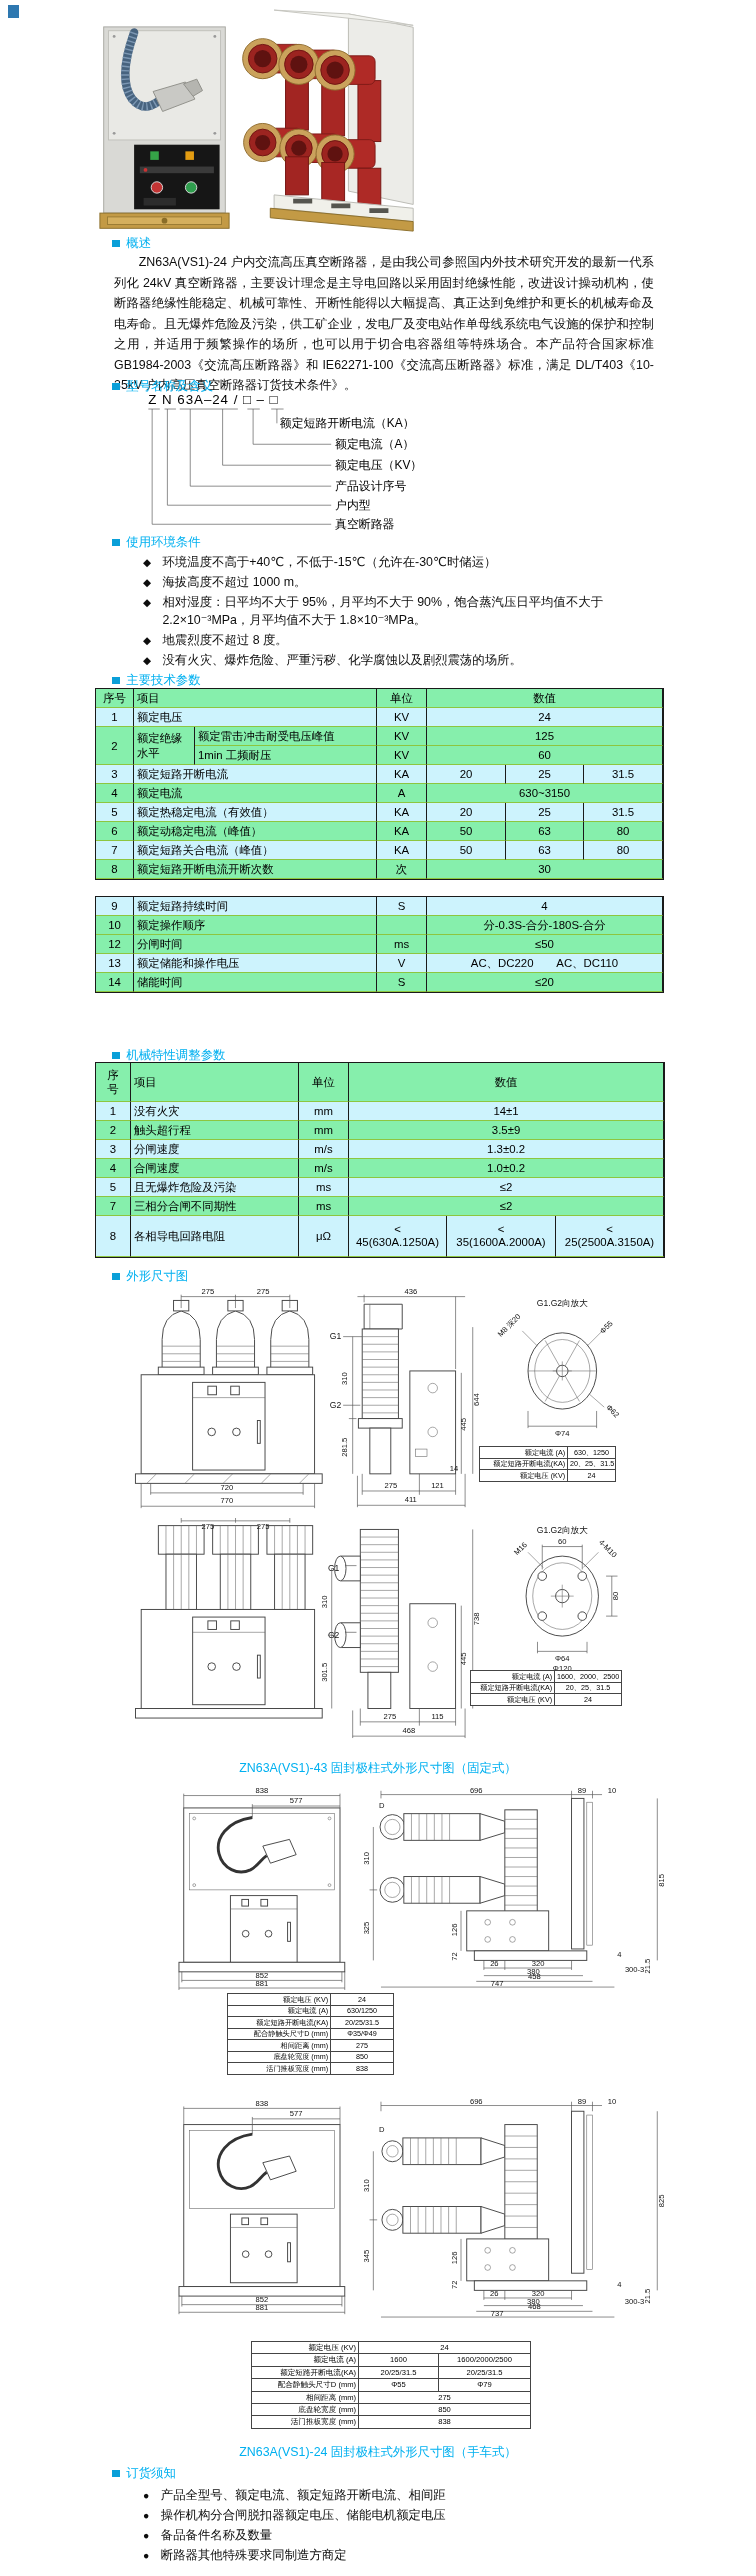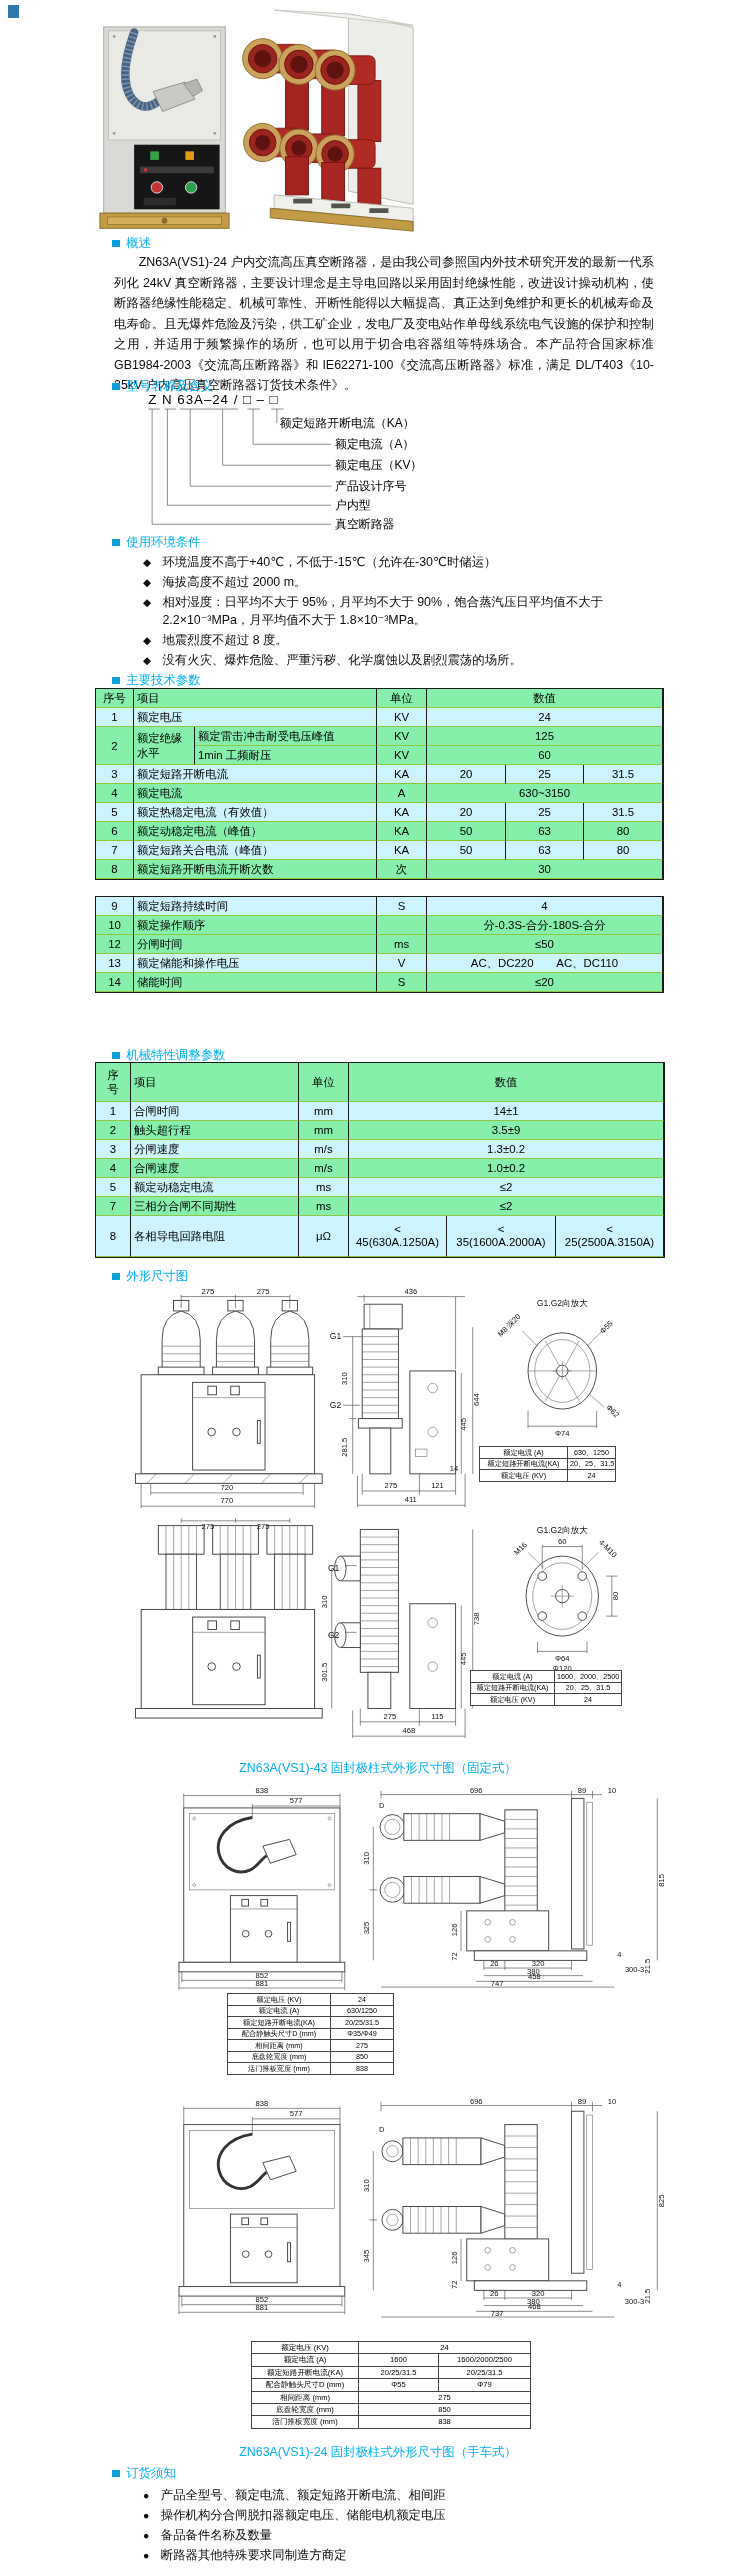--- a/index.html
+++ b/index.html
@@ -17,21 +17,21 @@
   .tech {position:absolute; border:1.9px solid #1a1a1a; border-spacing:0; table-layout:fixed; font-size:11.4px; color:#000;}
   .tech td {border-right:1px solid #1a1a1a; border-bottom:1.9px solid #8dc63f; text-align:center; padding:0 2.9px; overflow:hidden; white-space:nowrap; height:18px;}
   .tech tr.b td {background:#86efac;}
   .tech tr.p td {background:#cdf3fd;}
   .tech td.l {text-align:left;}
   .tech td.wrap {white-space:normal; line-height:14.3px;}
   .tech td.two {white-space:normal; line-height:13.3px;}
   
   .dwt {position:absolute; border-collapse:collapse; background:#fff; font-size:7.2px; color:#000; table-layout:fixed;}
   .dwt td {border:1px solid #444; padding:0 1.9px; height:10.5px; line-height:9.5px; text-align:center; white-space:nowrap; overflow:hidden;}
-  .dwt td.lab {text-align:center;}
+  .dwt td.lab {text-align:right;}
   .dwt2 td {height:11.4px; font-size:7.6px;}
   
   svg .fw {fill:#fff; stroke:#444; stroke-width:1;}
   svg .thin {stroke:#666; stroke-width:0.6; fill:none;}
   svg .dim {stroke:#555; stroke-width:0.7; fill:none;}
   svg text.dt {font-size:8px; fill:#111;}
   svg text.g {font-size:9px; fill:#111;}
   svg text.code {font-size:14px; fill:#000; letter-spacing:1px;}
   svg text.lbl {font-size:12.5px; fill:#000;}
 </style>
@@ -149,21 +149,21 @@
     <span class="sq"></span>
     <span>使用环境条件</span>
   </div>
   <div class="blist" style="left:143px;top:553px">
     <div class="row">
       <span class="blt">◆</span>
       <span>环境温度不高于+40℃，不低于-15℃（允许在-30℃时储运）</span>
       </div>
     <div class="row">
       <span class="blt">◆</span>
-      <span>海拔高度不超过 2000 m。</span>
+      <span>海拔高度不超过 1000 m。</span>
       </div>
     <div class="row">
       <span class="blt">◆</span>
       <span>相对湿度：日平均不大于 95%，月平均不大于 90%，饱合蒸汽压日平均值不大于 2.2×10⁻³MPa，月平均值不大于 1.8×10⁻³MPa。</span>
       </div>
     <div class="row">
       <span class="blt">◆</span>
       <span>地震烈度不超过 8 度。</span>
       </div>
     <div class="row">
@@ -316,21 +316,21 @@
       </colgroup>
     <tbody>
         <tr class="b">
       <td class="wrap" style="height:38px;padding:0 7.6px">序号</td>
       <td class="l">项目</td>
       <td>单位</td>
       <td colspan="3">数值</td>
     </tr>
     <tr class="p">
       <td>1</td>
-      <td class="l">合闸时间</td>
+      <td class="l">没有火灾</td>
       <td>mm</td>
       <td colspan="3">14±1</td>
     </tr>
     <tr class="b">
       <td>2</td>
       <td class="l">触头超行程</td>
       <td>mm</td>
       <td colspan="3">3.5±9</td>
     </tr>
     <tr class="p">
@@ -340,21 +340,21 @@
       <td colspan="3">1.3±0.2</td>
     </tr>
     <tr class="b">
       <td>4</td>
       <td class="l">合闸速度</td>
       <td>m/s</td>
       <td colspan="3">1.0±0.2</td>
     </tr>
     <tr class="p">
       <td>5</td>
-      <td class="l">额定动稳定电流</td>
+      <td class="l">且无爆炸危险及污染</td>
       <td>ms</td>
       <td colspan="3">≤2</td>
     </tr>
     <tr class="b">
       <td>7</td>
       <td class="l">三相分合闸不同期性</td>
       <td>ms</td>
       <td colspan="3">≤2</td>
     </tr>
     <tr class="p">

